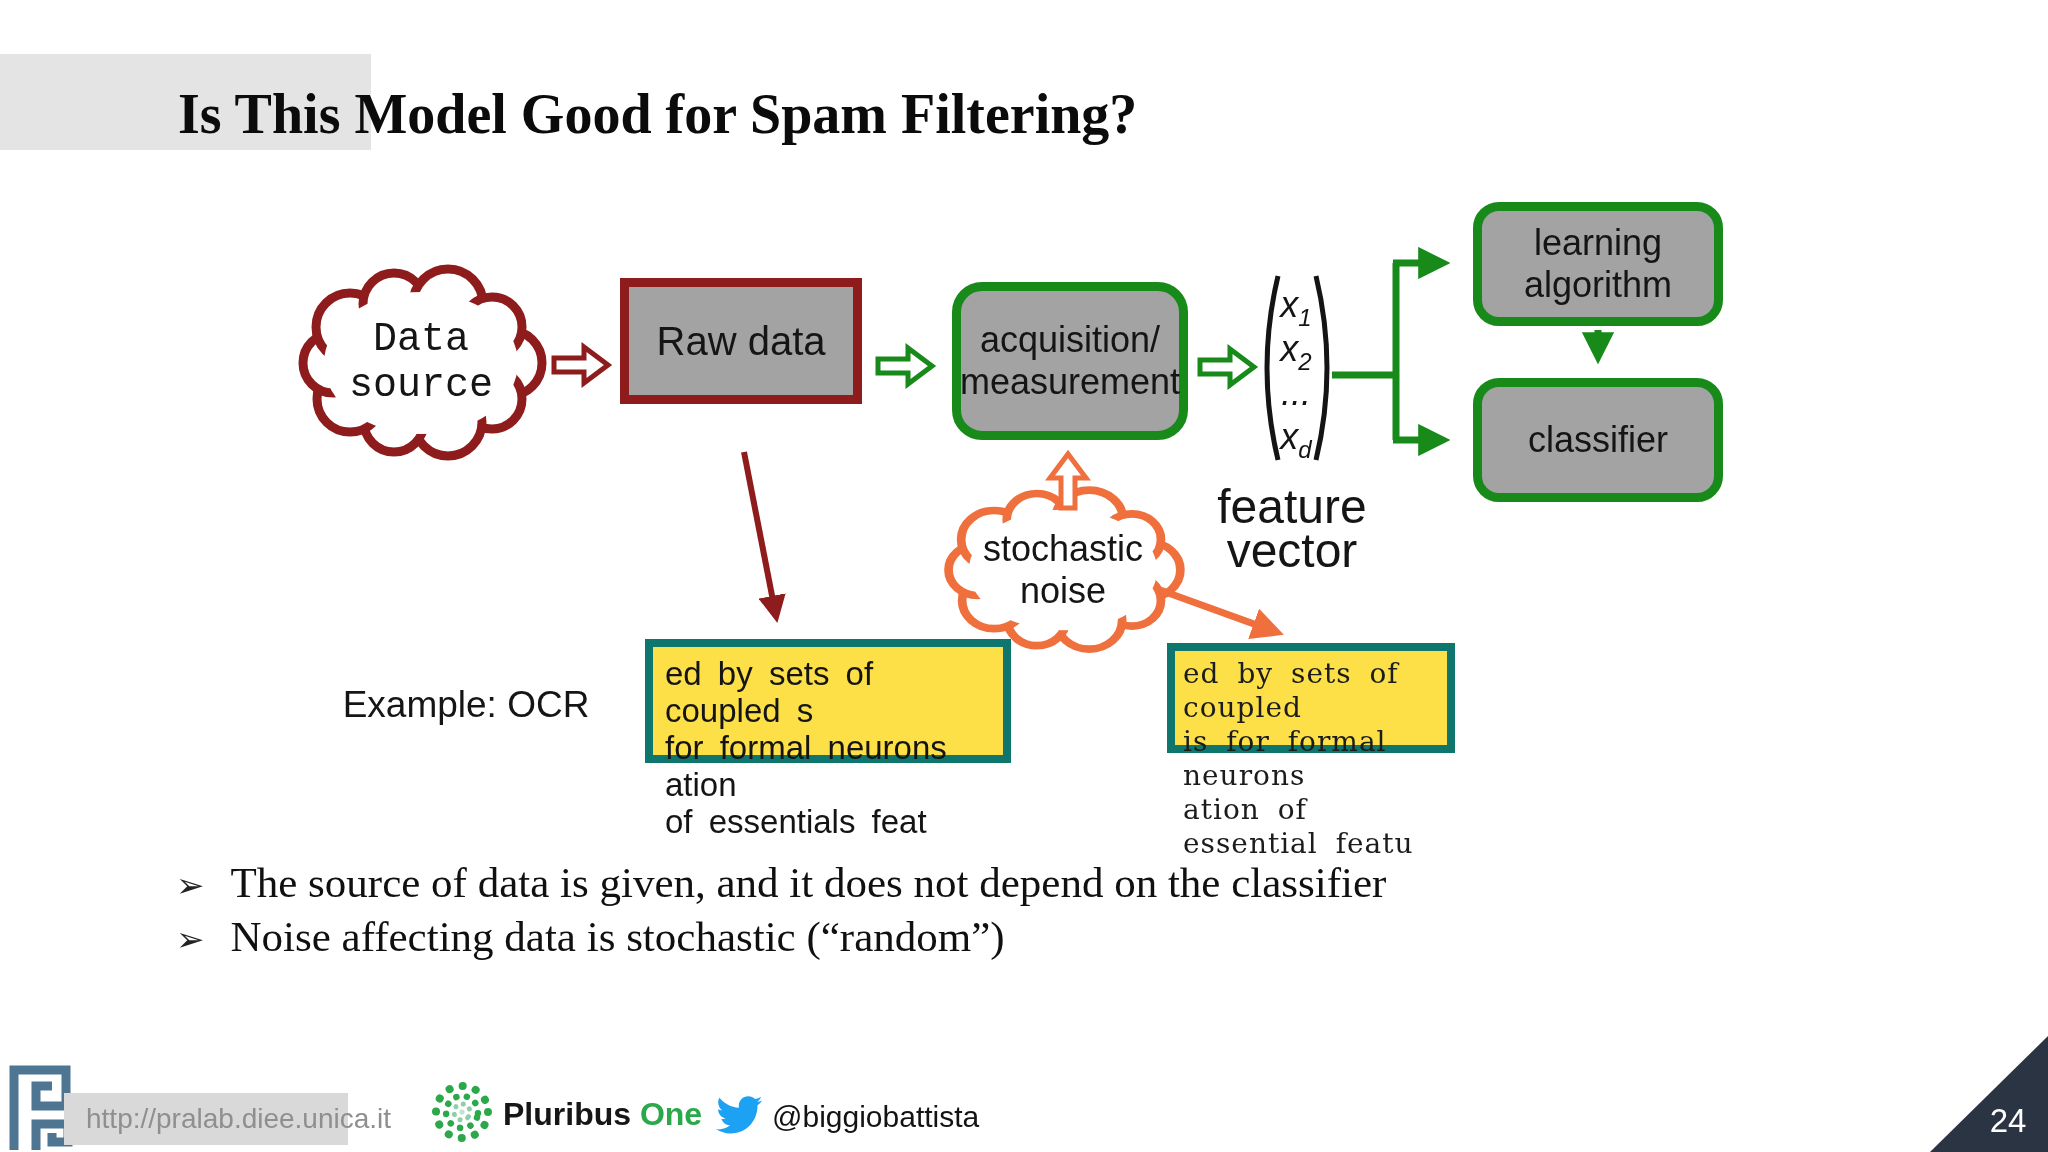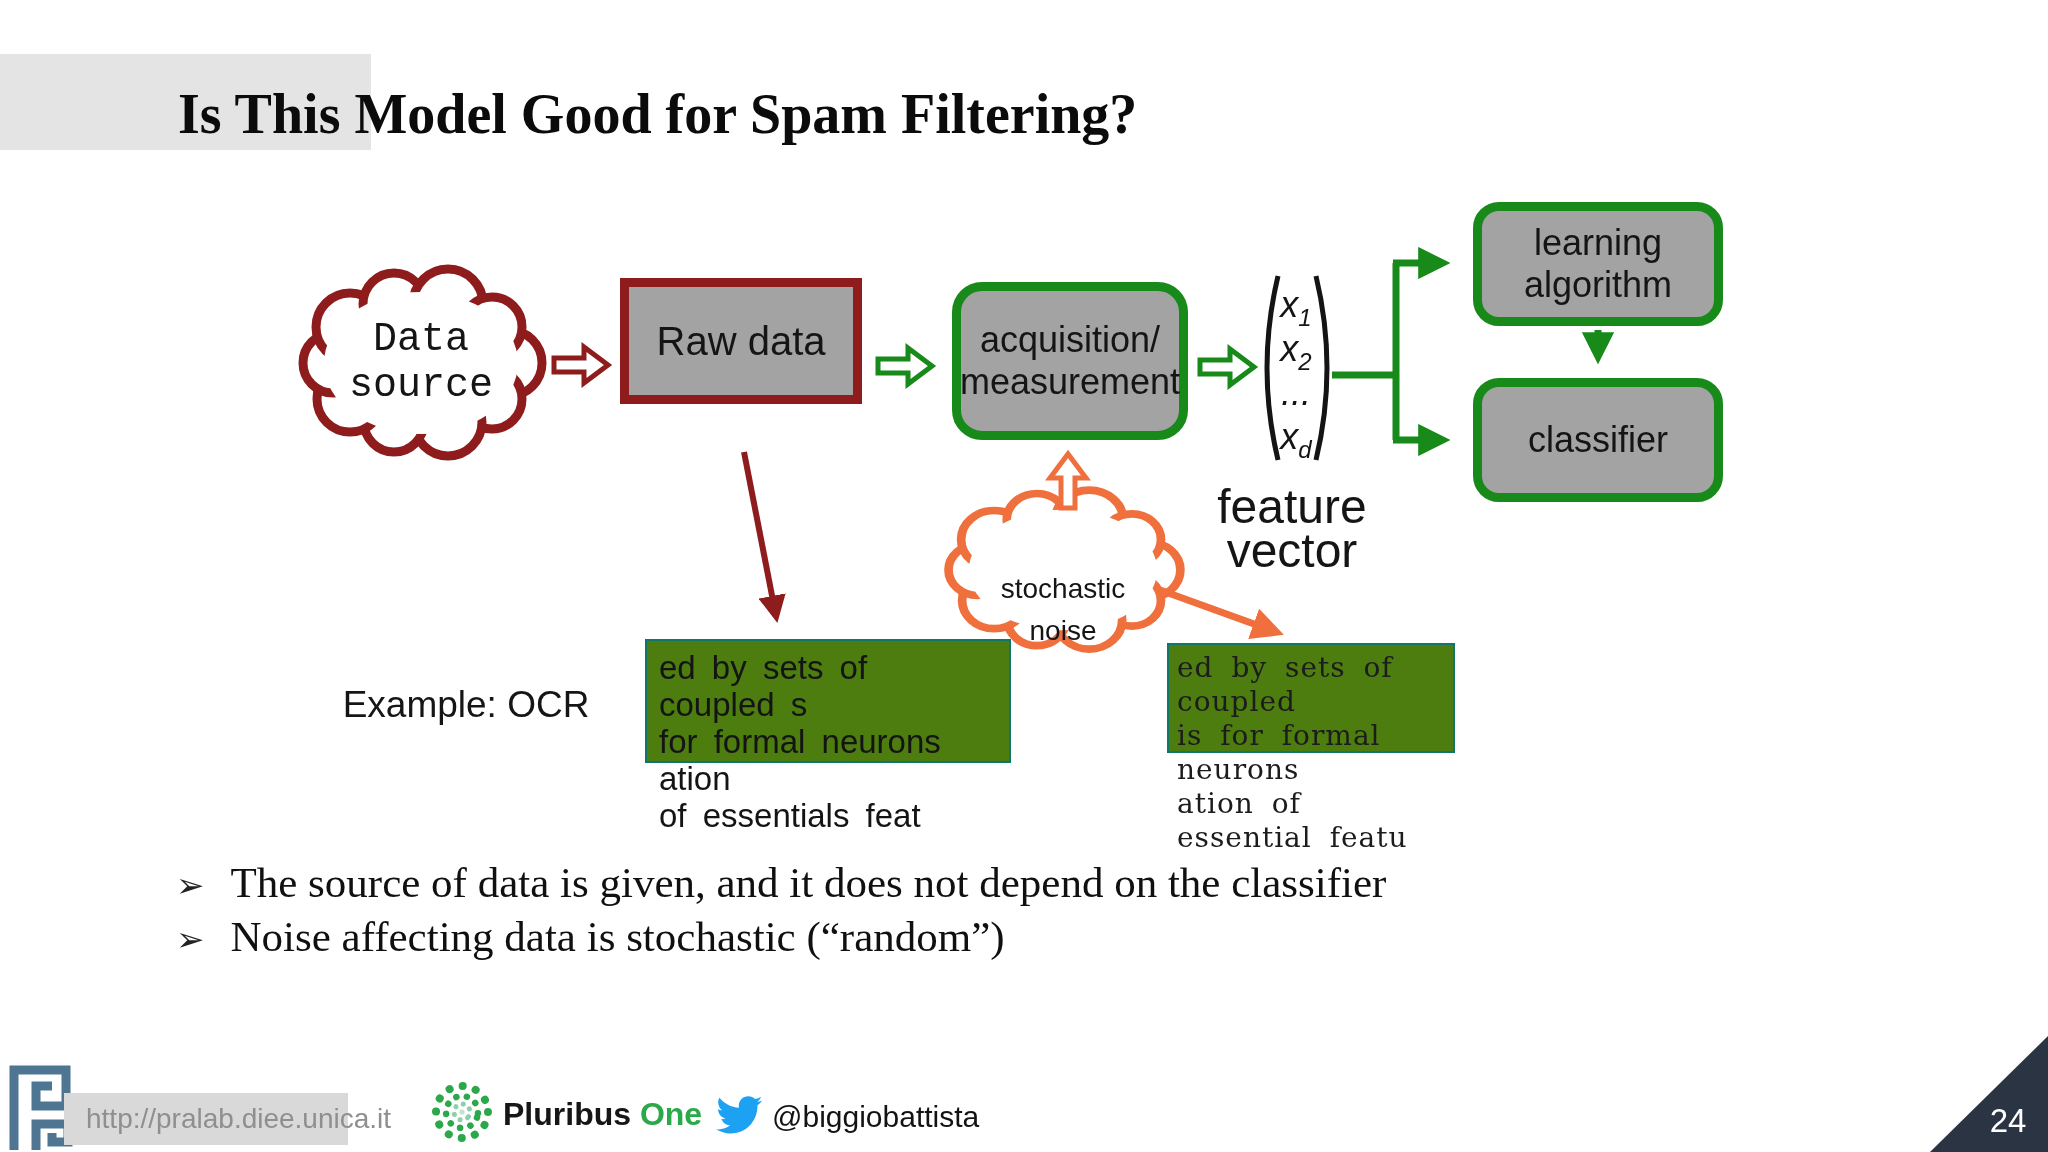--- a/index.html
+++ b/index.html
@@ -18,21 +18,21 @@
   .box-red{border:9px solid #8e1c1c;}
   .box-green{border:9px solid #178a1a;border-radius:30px;}
   .raw-label{font-size:40px;}
   .two-line{font-size:36px;line-height:42px;}
   
   .fv-col{left:1268px;top:283px;width:56px;display:flex;flex-direction:column;font-style:italic;}
   .fv-row{height:44px;font-size:36px;text-align:center;line-height:44px;color:#151515;}
   .fv-sub{font-size:24px;vertical-align:-9px;}
   .fv-label{left:1192px;top:485px;width:200px;font-size:48px;line-height:44px;}
   
-  .ocrbox{position:absolute;background:#4d7c0f;border:2px solid #0f766e;box-sizing:border-box;}
+  .ocrbox{position:absolute;background:#fde047;border:8px solid #0f766e;box-sizing:border-box;}
   .ocr-clean{left:645px;top:639px;width:366px;height:124px;padding:8px 12px;
              font-size:33px;line-height:37px;word-spacing:7px;color:#141414;}
   .ocr-noisy{left:1143px;top:643px;width:288px;height:110px;padding:6px 8px;
              font-family:"DejaVu Serif", serif;font-size:28px;line-height:34px;
              word-spacing:8px;letter-spacing:1px;color:#1c1c1c;margin-left:24px;}
   .example-label{left:330px;top:684px;width:272px;font-size:37px;text-align:center;}
   
   .bullet-row{position:absolute;left:176px;display:flex;align-items:baseline;}
   .bullet-glyph{font-size:34px;margin-right:26px;color:#222;}
   .bullet-text{font-family:"Liberation Serif", serif;font-size:43px;color:#101010;white-space:nowrap;}
@@ -159,21 +159,21 @@
     <div>
       <div>learning</div>
       <div>algorithm</div>
     </div>
   </div>
 
   <div class="box box-green two-line" style="left:1473px;top:378px;width:250px;height:124px;box-sizing:border-box;border-radius:26px;">
     <span>classifier</span>
   </div>
 
-  <div class="lbl" style="left:943px;top:528px;width:240px;font-size:28px;line-height:42px;margin-top:40px;">
+  <div class="lbl" style="left:943px;top:528px;width:240px;font-size:36px;line-height:42px;">
     <div>stochastic</div>
     <div>noise</div>
   </div>
 
   <div class="lbl example-label">Example: OCR</div>
 
   <div class="ocrbox ocr-clean">
     <div>ed by sets of coupled s</div>
     <div>for formal neurons ation</div>
     <div>of essentials feat</div>

